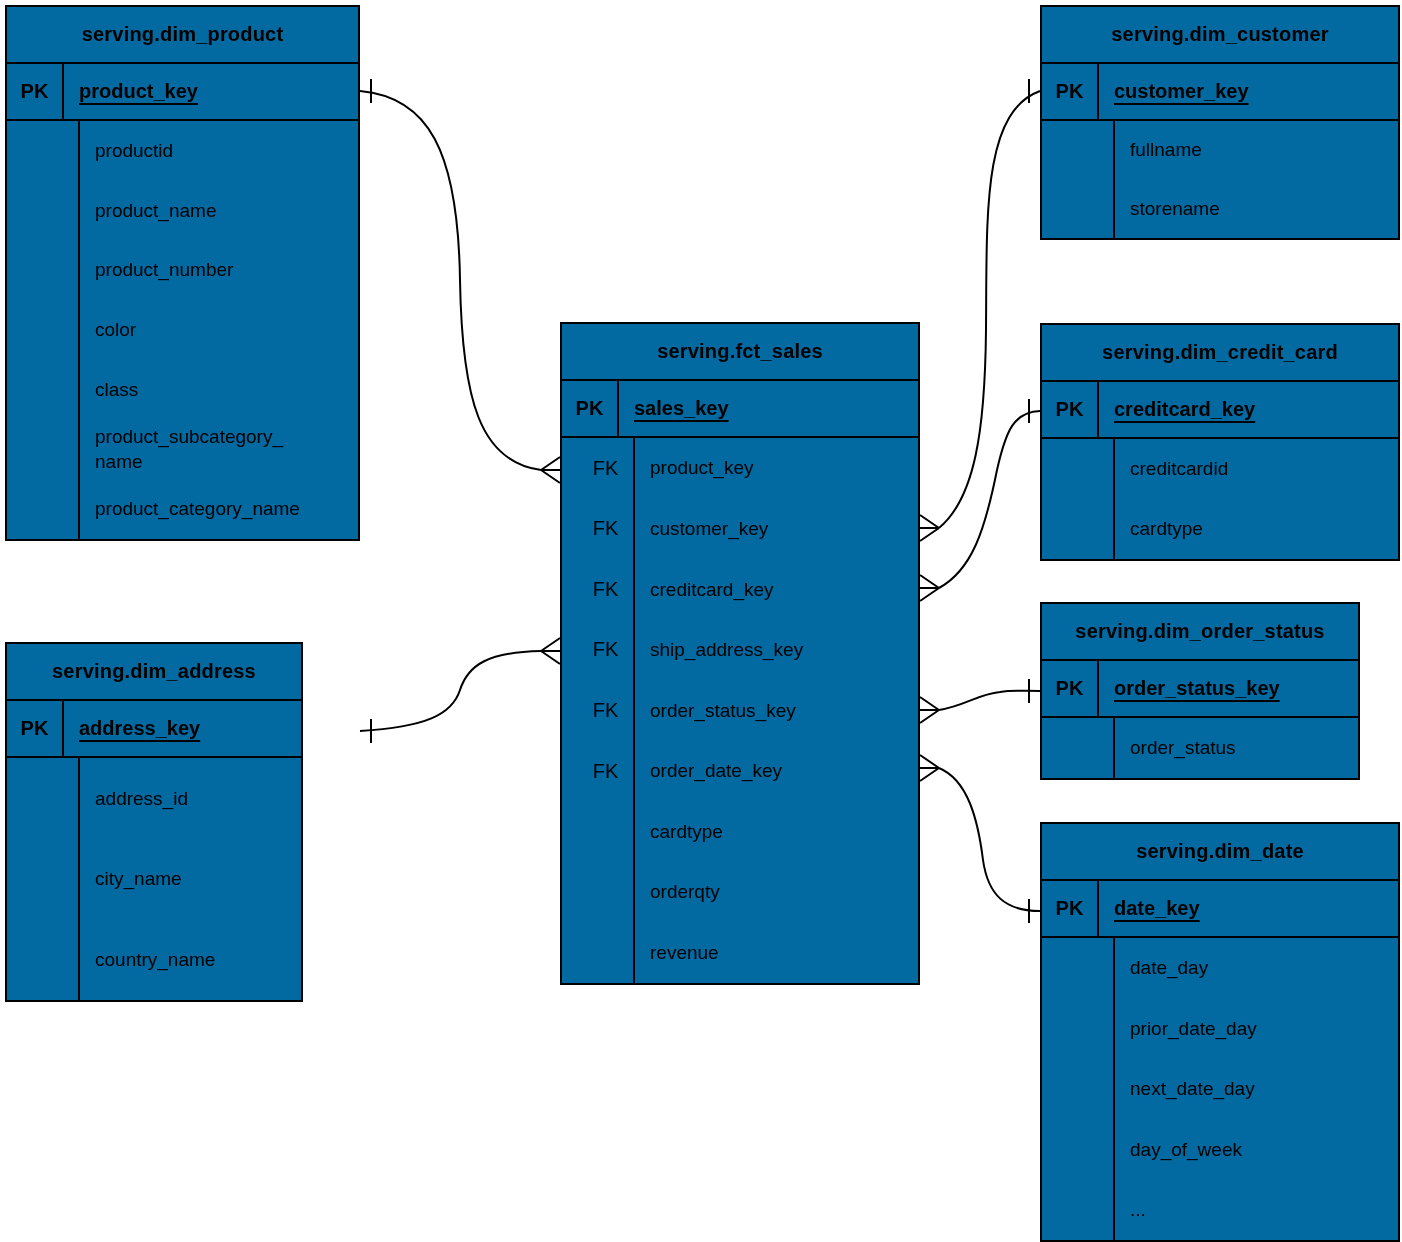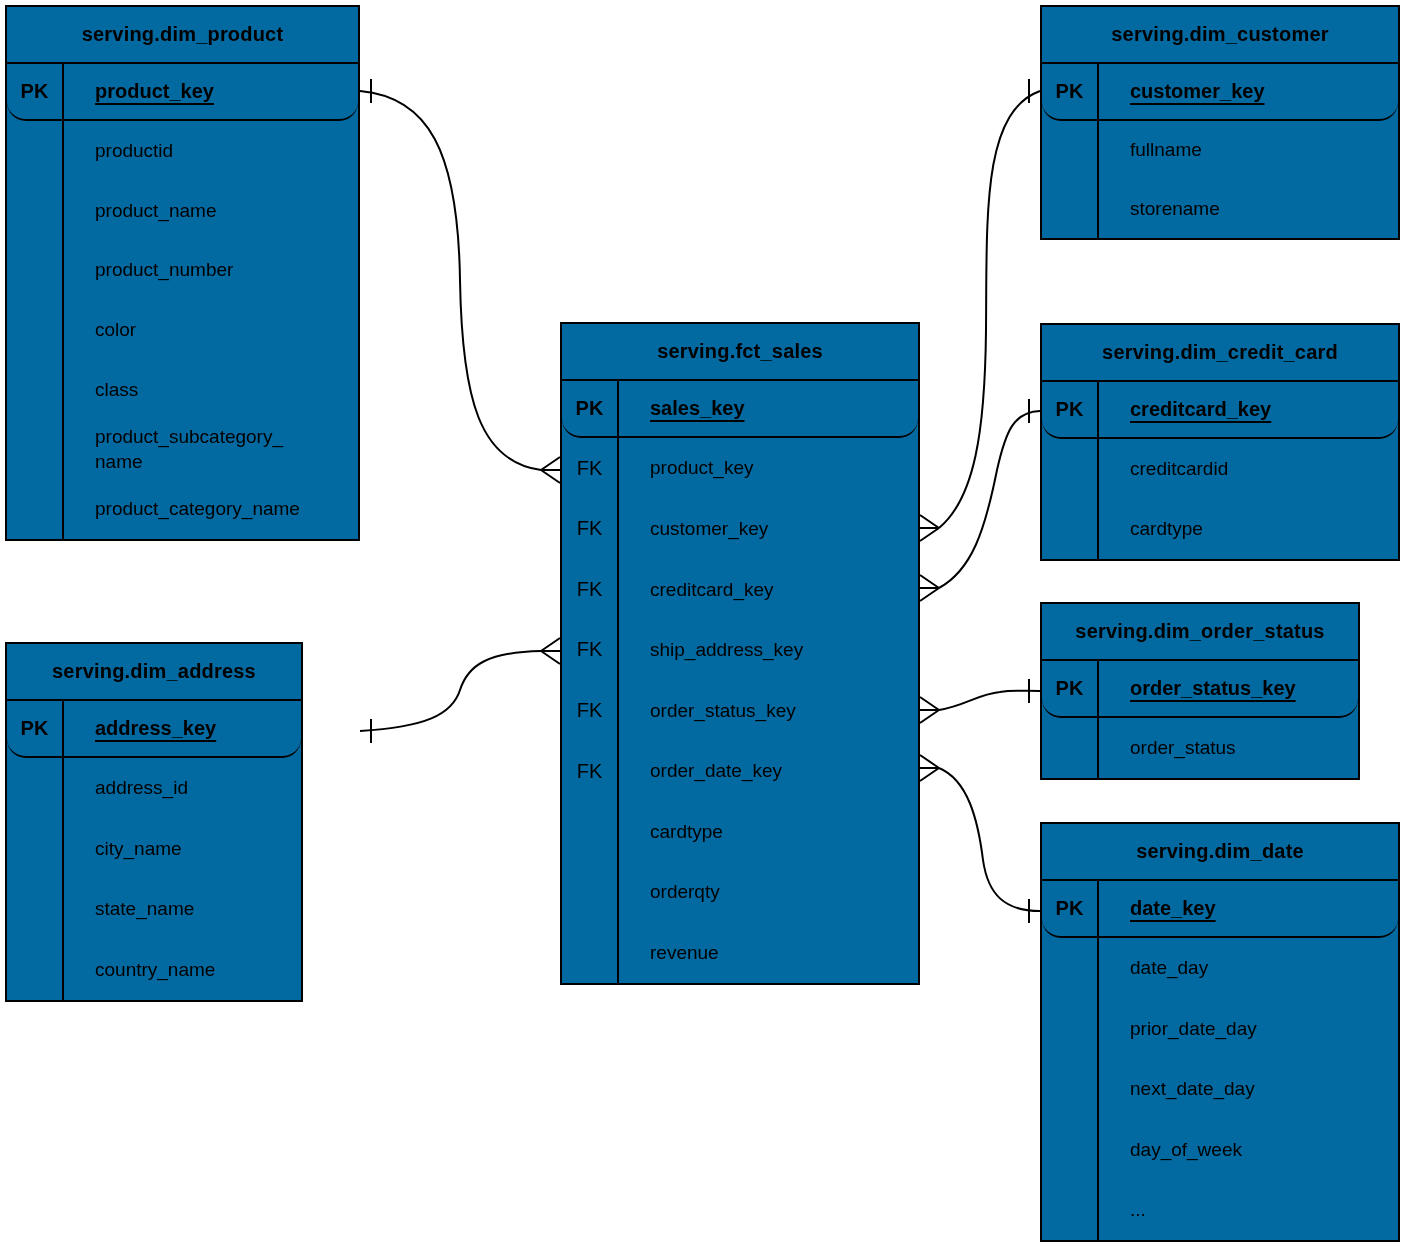--- a/index.html
+++ b/index.html
@@ -10,33 +10,33 @@
   }
   .tbl {
     position:absolute; background:#0369a1; border:2px solid #000;
     display:flex; flex-direction:column; z-index:2;justify-content:center;
   }
   .tbl-title {
     flex:0 0 57px; border-bottom:2px solid #000;
     display:flex; align-items:center; justify-content:center;
     font-size:20px; font-weight:bold; letter-spacing:0.2px;
   }
-  .row { display:flex; align-items:stretch; min-height:0;border-radius:19px; }
+  .row { display:flex; align-items:stretch; min-height:0; }
   .pk-row { flex:0 0 57px; border-bottom:2px solid #000; }
   .rows { flex:1 1 auto; display:flex; flex-direction:column; }
-  .rows .row { flex:1 1 0; }
+  .rows .row { flex:1 1 0;margin-left:16px; }
   .cell-key {
     flex:0 0 57px; border-right:2px solid #000;
     display:flex; align-items:center; justify-content:center;
     font-size:20px;
   }
   .pk-row .cell-key { font-weight:bold; }
   .cell-name {
     flex:1 1 auto; display:flex; align-items:center;
-    padding-left:31px; padding-right:6px; font-size:19px;
+    padding-left:15px; padding-right:6px; font-size:19px;
     white-space:pre-line; line-height:1.35;
   }
   .pk-row .cell-name {
     font-weight:bold; font-size:20px;
     text-decoration:underline; text-decoration-thickness:2px; text-underline-offset:5px;
   }
   .overlay {
     position:absolute; left:0; top:0; width:1402px; height:1242px;
     z-index:3; pointer-events:none;
   }
@@ -94,24 +94,20 @@
     <div class="row">
         <div class="cell-key"></div>
         <div class="cell-name">address_id</div>
       </div>
     <div class="row">
         <div class="cell-key"></div>
         <div class="cell-name">city_name</div>
       </div>
     <div class="row">
         <div class="cell-key"></div>
-        <div class="cell-name">state_name</div>
-      </div>
-    <div class="row">
-        <div class="cell-key"></div>
         <div class="cell-name">country_name</div>
       </div>
   </div>
 </div>
 
 <div class="tbl" style="left:560px; top:322px; width:360px; height:663px;">
   <div class="tbl-title">serving.fct_sales</div>
   <div class="row pk-row">
     <div class="cell-key">PK</div>
     <div class="cell-name">sales_key</div>

